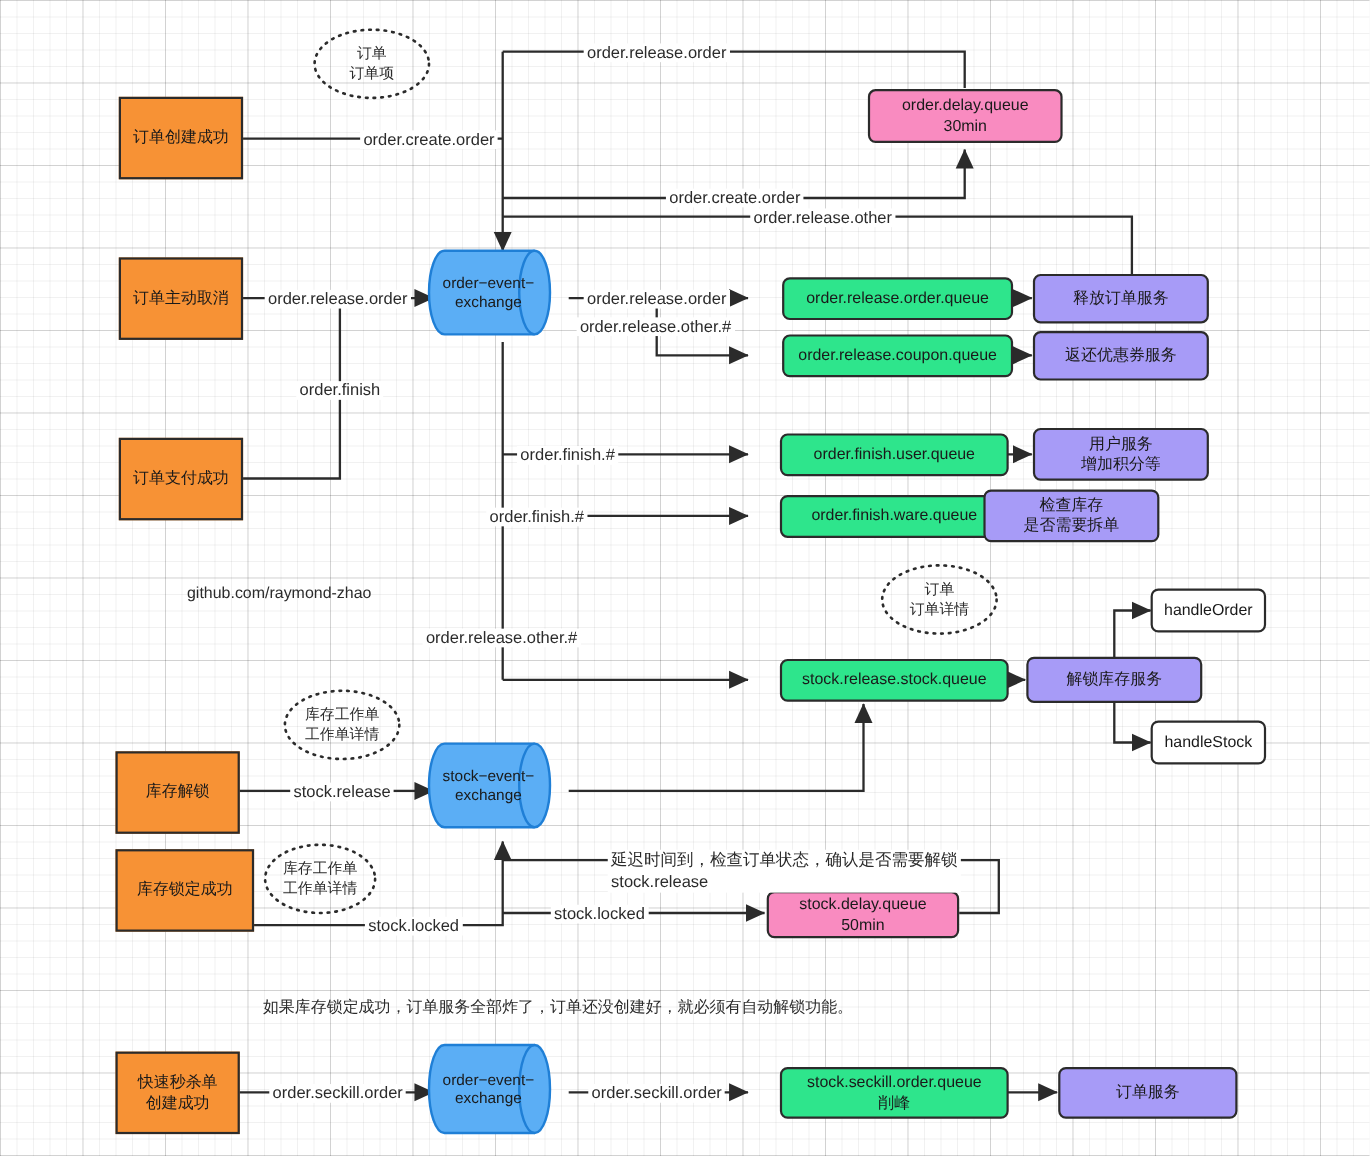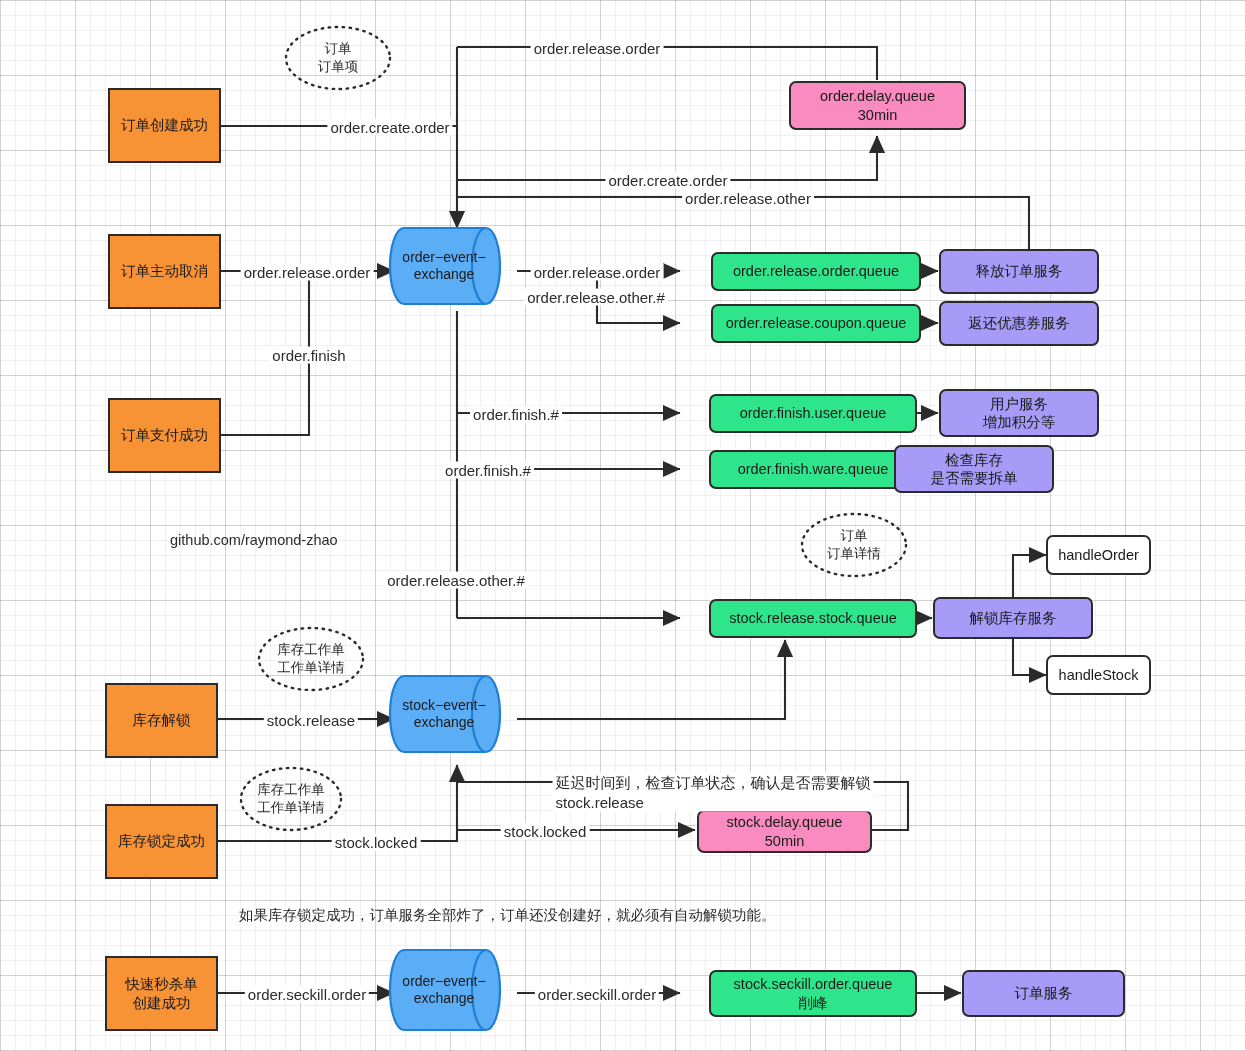--- a/index.html
+++ b/index.html
@@ -185,21 +185,21 @@
   </svg>
 
   <div class="node sq" style="left:108px;top:88px;width:113px;height:75px;">订单创建成功</div>
 
   <div class="node sq" style="left:108px;top:234px;width:113px;height:75px;text-align:center;">订单主动取消</div>
 
   <div class="node sq" style="left:108px;top:398px;width:113px;height:75px;">订单支付成功</div>
 
   <div class="node sq" style="left:105px;top:683px;width:113px;height:75px;">库存解锁</div>
 
-  <div class="node sq" style="left:105px;top:804px;width:113px;height:75px;">库存锁定成功</div>
+  <div class="node sq" style="left:105px;top:772px;width:126px;height:75px;">库存锁定成功</div>
 
   <div class="node sq" style="left:105px;top:956px;width:113px;height:75px;">快速秒杀单
 创建成功</div>
 
   <div class="node exchange" style="left:398px;top:240px;width:92px;height:52px;">order−event−
 exchange</div>
 
   <div class="node exchange" style="left:398px;top:688px;width:92px;height:52px;">stock−event−
 exchange</div>
 

